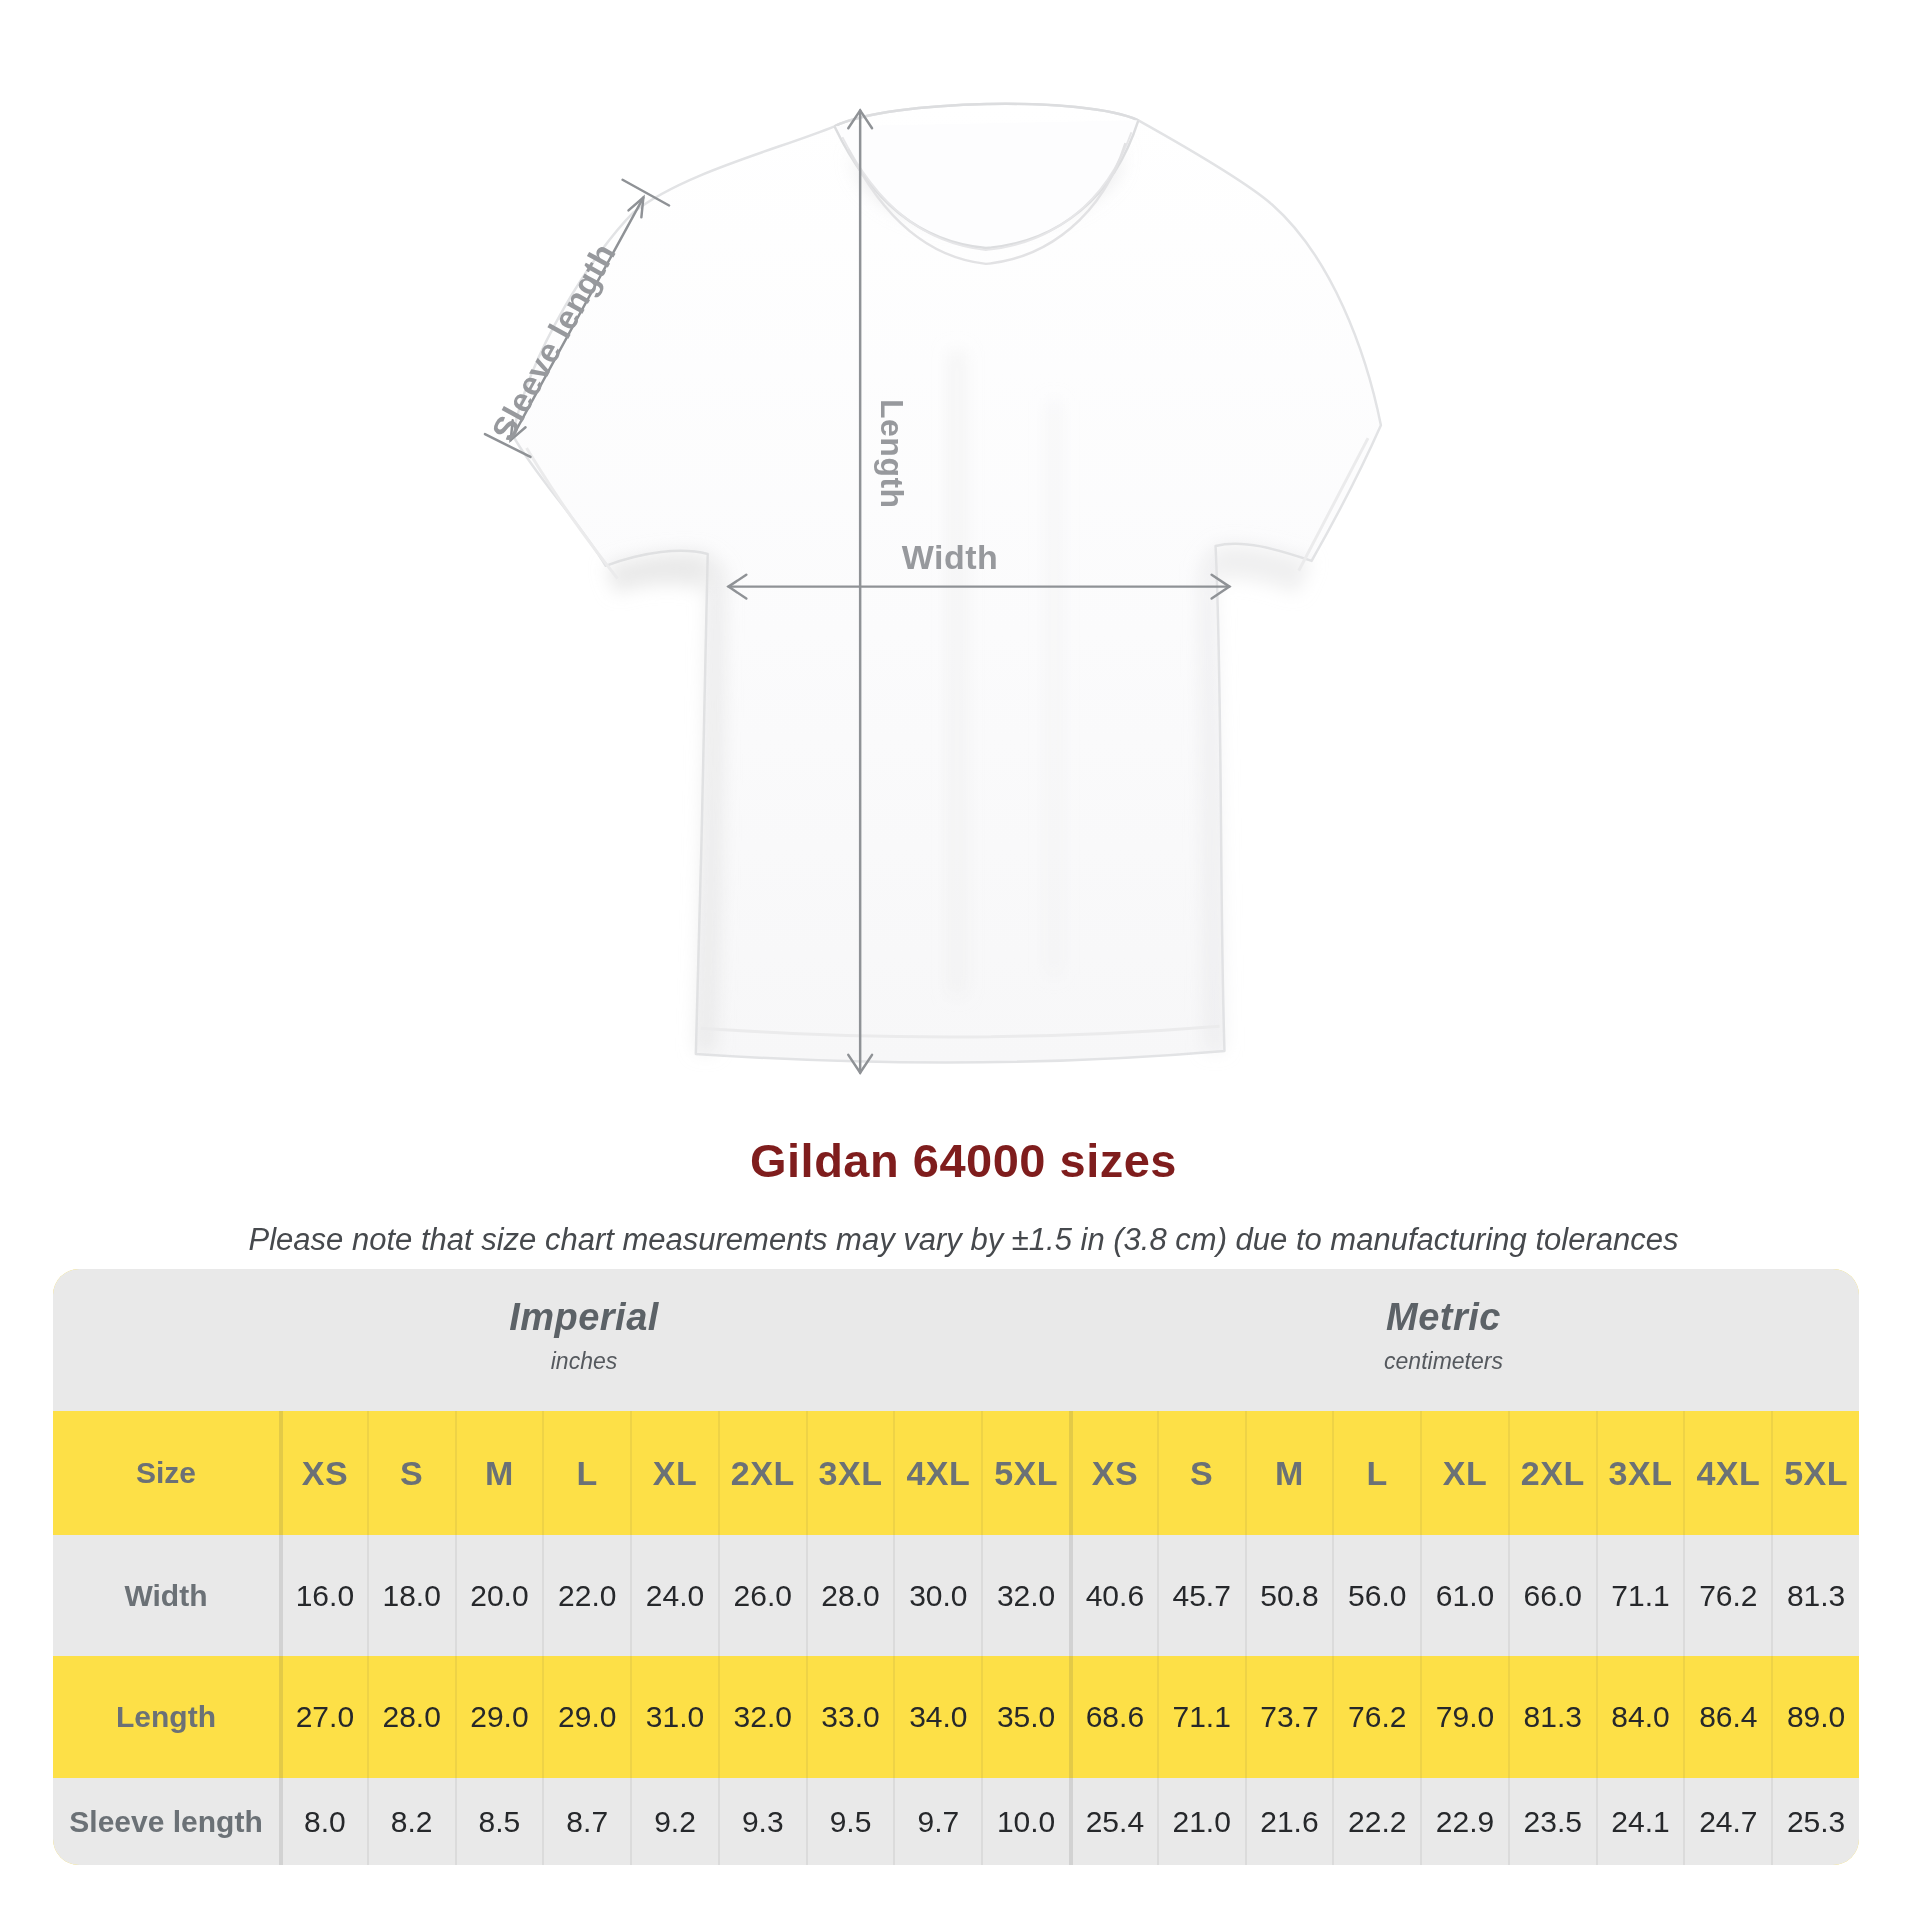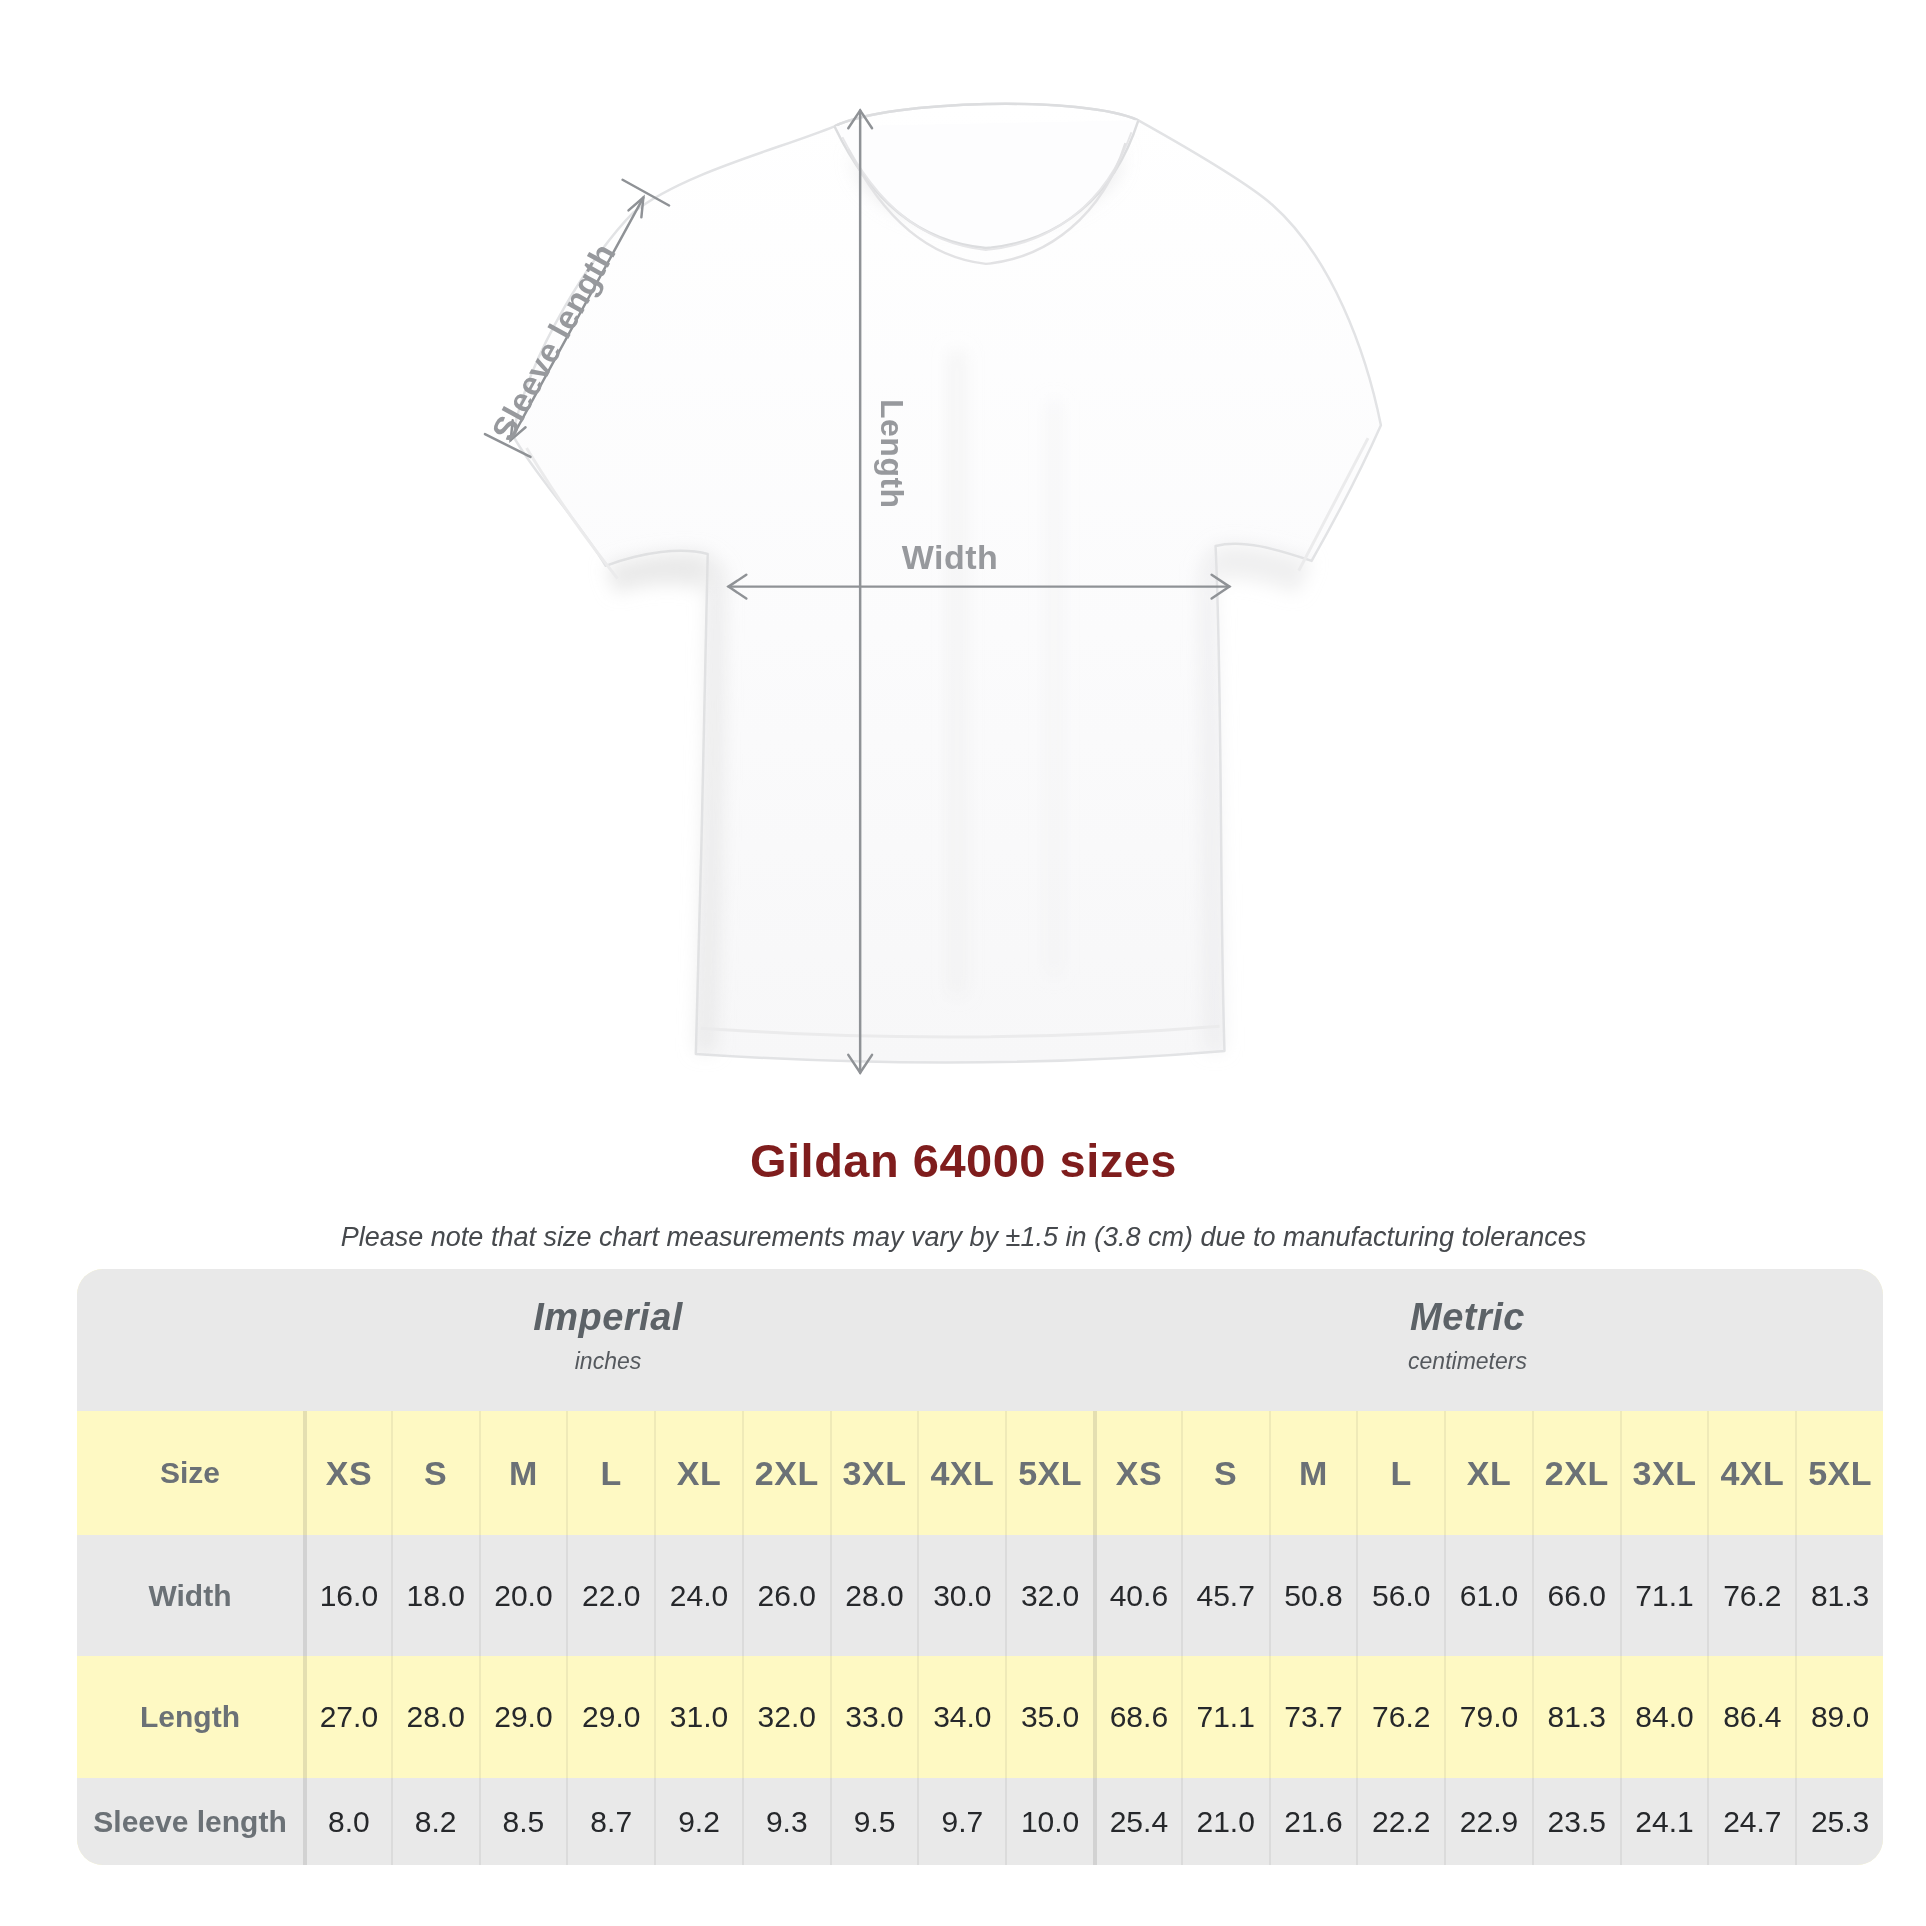--- a/index.html
+++ b/index.html
@@ -9,24 +9,24 @@
   
   .shirt-wrap{position:absolute;left:0;top:0;width:1927px;height:1238px;}
   .shirt-wrap svg{position:absolute;left:356px;top:54px;}
   .anno{position:absolute;font-weight:bold;color:#97999d;letter-spacing:0.5px;}
   .anno-sleeve{left:554px;top:342px;font-size:33px;transform:translate(-50%,-50%) rotate(-61deg);white-space:nowrap;}
   .anno-length{left:873px;top:399px;font-size:32px;writing-mode:vertical-rl;}
   .anno-width{left:851px;top:538px;width:198px;text-align:center;font-size:34px;}
 
   
   .title{position:absolute;left:0;top:1133px;width:100%;text-align:center;font-size:47px;font-weight:bold;color:#7f1d1d;letter-spacing:0.5px;}
-  .note{position:absolute;left:0;top:1222px;width:100%;text-align:center;font-size:27px;font-style:italic;color:#46494d;}
+  .note{position:absolute;left:0;top:1222px;width:100%;text-align:center;font-size:31px;font-style:italic;color:#46494d;}
 
   
-  .size-table{position:absolute;left:77px;top:1269px;width:1806px;height:596px;background:#fef9c3;border-radius:26px;overflow:hidden;}
+  .size-table{position:absolute;left:53px;top:1269px;width:1806px;height:596px;background:#fde047;border-radius:26px;overflow:hidden;}
   .band{height:142px;background:#e9e9e9;display:flex;}
   .half{display:flex;flex-direction:column;align-items:center;justify-content:center;padding-bottom:10px;}
   .half-l{width:1016px;padding-left:46px;box-sizing:border-box;}
   .half-r{width:790px;padding-right:41px;box-sizing:border-box;}
   .u-title{font-size:38px;font-weight:bold;font-style:italic;color:#5c6267;letter-spacing:0.5px;}
   .u-sub{font-size:23px;font-style:italic;color:#55595e;margin-top:9px;}
 
   .trow{display:grid;grid-template-columns:226px repeat(18,1fr);text-align:right;}
   .trow.gray{background:#e9e9e9;}
   .r-size{height:124px;}

